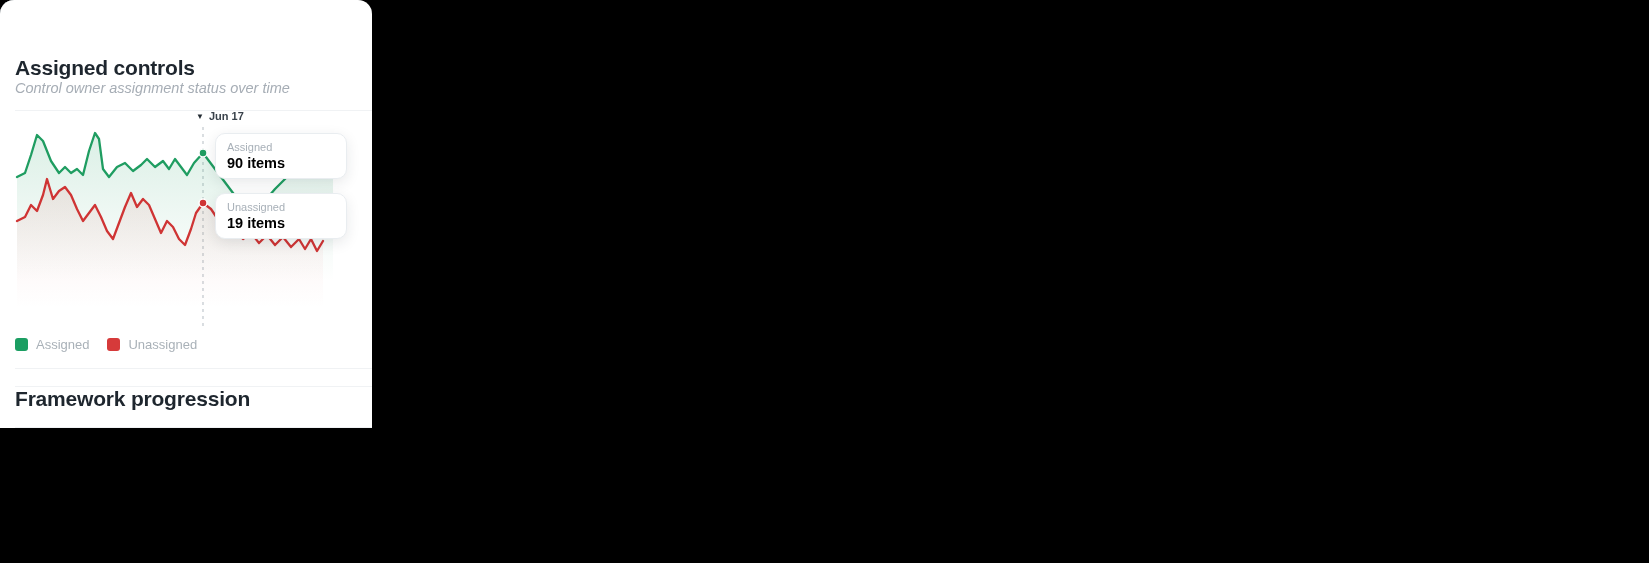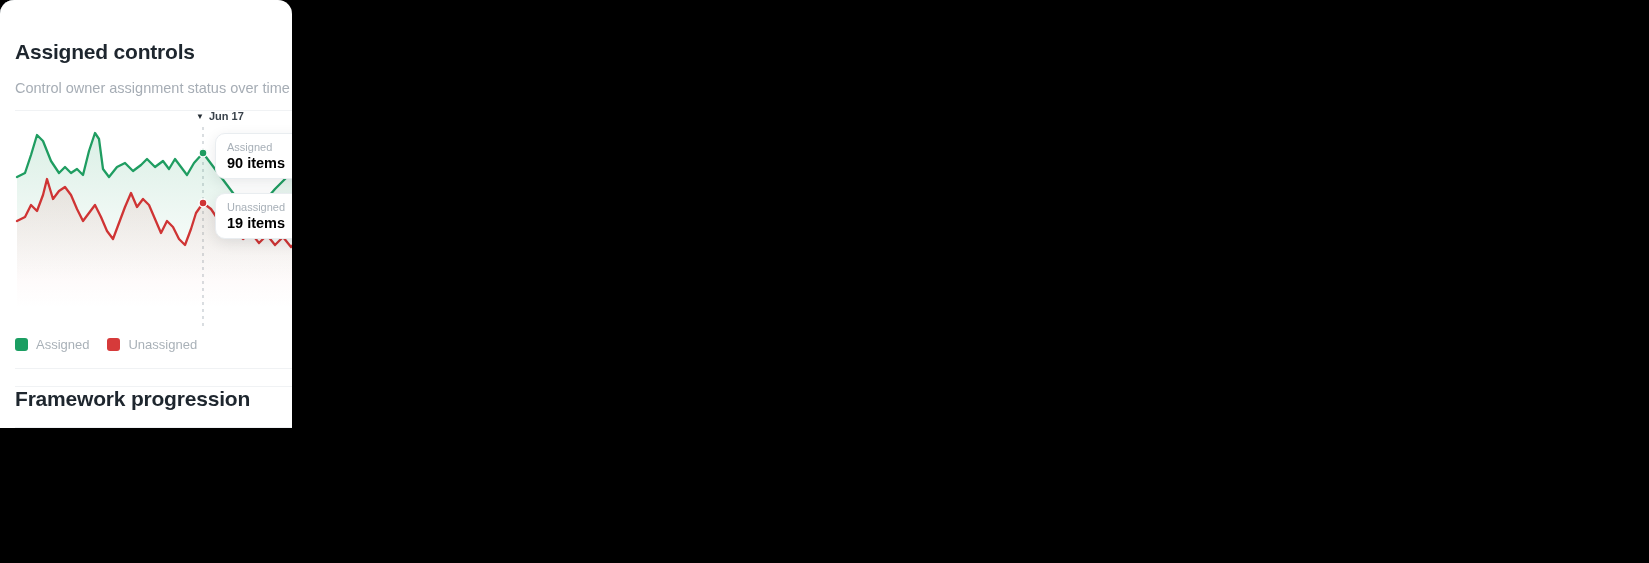--- a/index.html
+++ b/index.html
@@ -15,25 +15,25 @@
   #lp-body { position:absolute; left:0; top:38; right:0; bottom:0; background:#fff; }
   #lp-vdivider { position:absolute; left:323px; top:28px; bottom:0; width:1px; background:#e9ecee; }
 
   
   #center-panel { left:363; top:0; width:914; height:542; }
   #cp-header { height:66; display:flex; align-items:center; padding-left:25px; }
   #cp-title { color:#fff; font-size:25px; font-weight:bold; letter-spacing:.3px; }
   #cp-body { position:absolute; left:0; top:66; right:0; bottom:0; background:#fff; }
 
   
-  #right-panel { left:1298; top:135; width:292px; height:428px; }
+  #right-panel { left:1298; top:135; width:372px; height:428px; }
   #right-panel .darkbar { height:38; }
   #rp-body { position:absolute; left:0; top:38; right:0; bottom:0; background:#fff; padding:20px 0 0 15px; }
   .rp-title { color:#1e262e; font-size:21px; font-weight:bold; letter-spacing:-.2px; }
-  .rp-sub { color:#a6adb5; font-size:14.5px; margin-top:16px; }
+  .rp-sub { color:#a6adb5; font-size:14.5px; margin-top:0;font-style:italic; }
   .rp-div { height:1px; background:#f0f2f4; margin-right:0; }
   #chart-wrap { position:relative; width:351px; height:212px; margin-top:10px; margin-left:-2px; }
   #aug-label { position:absolute; left:183px; top:-11px; display:flex; align-items:center; gap:5px;
     color:#39424b; font-size:11px; font-weight:bold; }
   #aug-label .tri { font-size:8px; color:#232b32; }
   .tip { position:absolute; width:132px; background:#fff; border:1px solid #e9edf0; border-radius:10px;
     box-shadow:0 4px 14px rgba(25,35,45,.10); padding:7px 11px; }
   .tip-l { color:#a8b0b8; font-size:11px; }
   .tip-v { color:#000000; font-size:14.5px; font-weight:bold; margin-top:2px; white-space:nowrap; }
   #legend { display:flex; align-items:center; gap:18px; margin-top:4px; }

